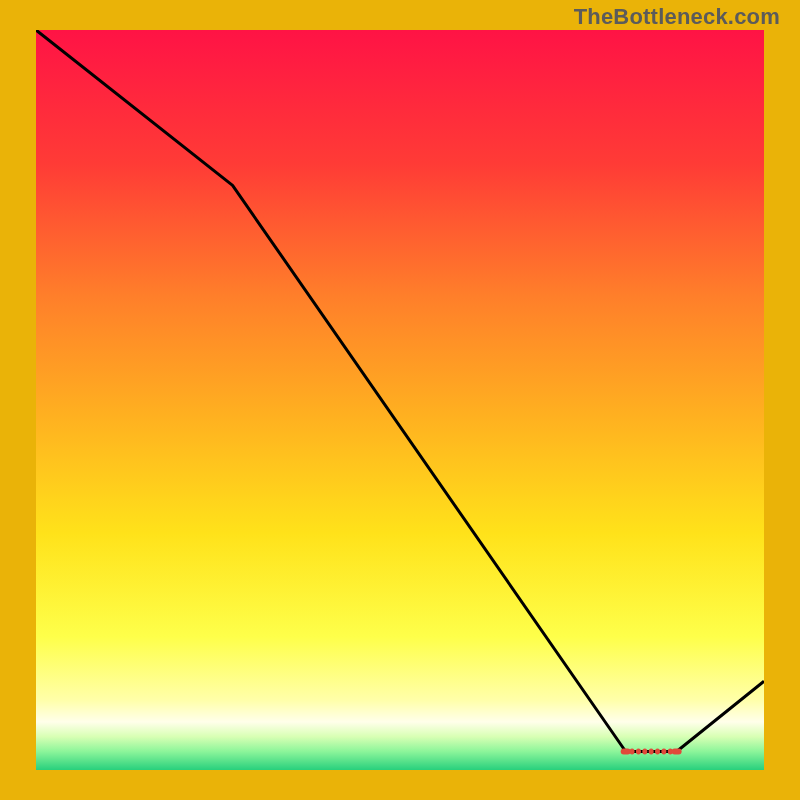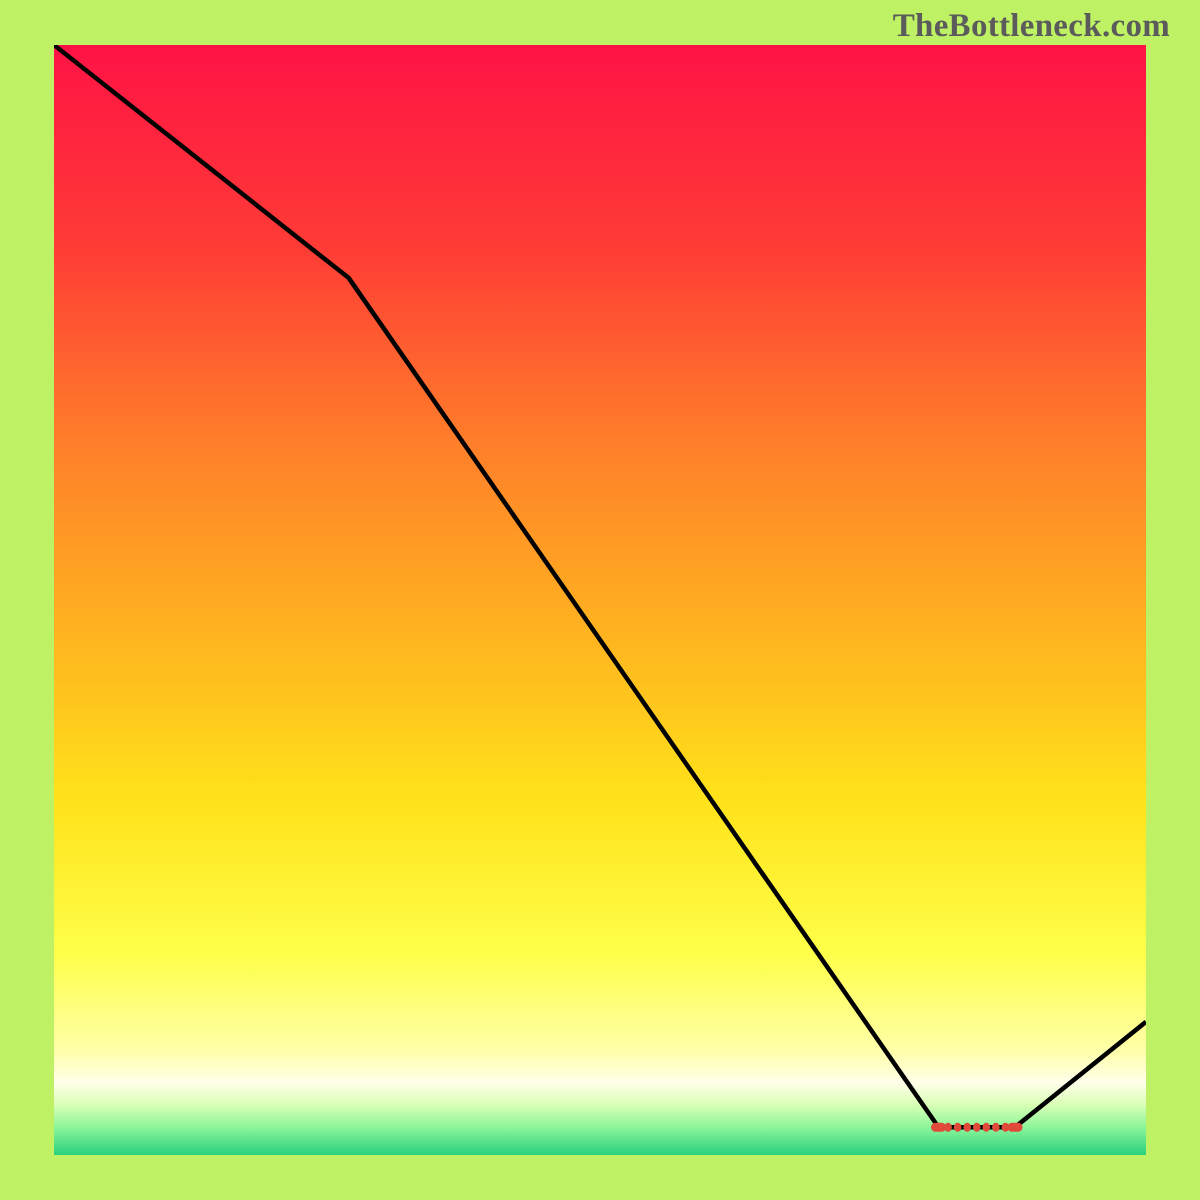--- a/index.html
+++ b/index.html
@@ -8,22 +8,21 @@
     width: 800px;
     height: 800px;
     background: #000;
     overflow: hidden;
     font-family: Arial, Helvetica, sans-serif;
   }
   .frame {
     position: relative;
     width: 800px;
     height: 800px;
-    background: #bef264;
-    font-family: Liberation Serif, serif;
+    background: #eab308;
   }
   .watermark {
     position: absolute;
     top: 4px;
     right: 20px;
     color: #5b5b5b;
     font-size: 22px;
     font-weight: 600;
     letter-spacing: 0.2px;
   }

